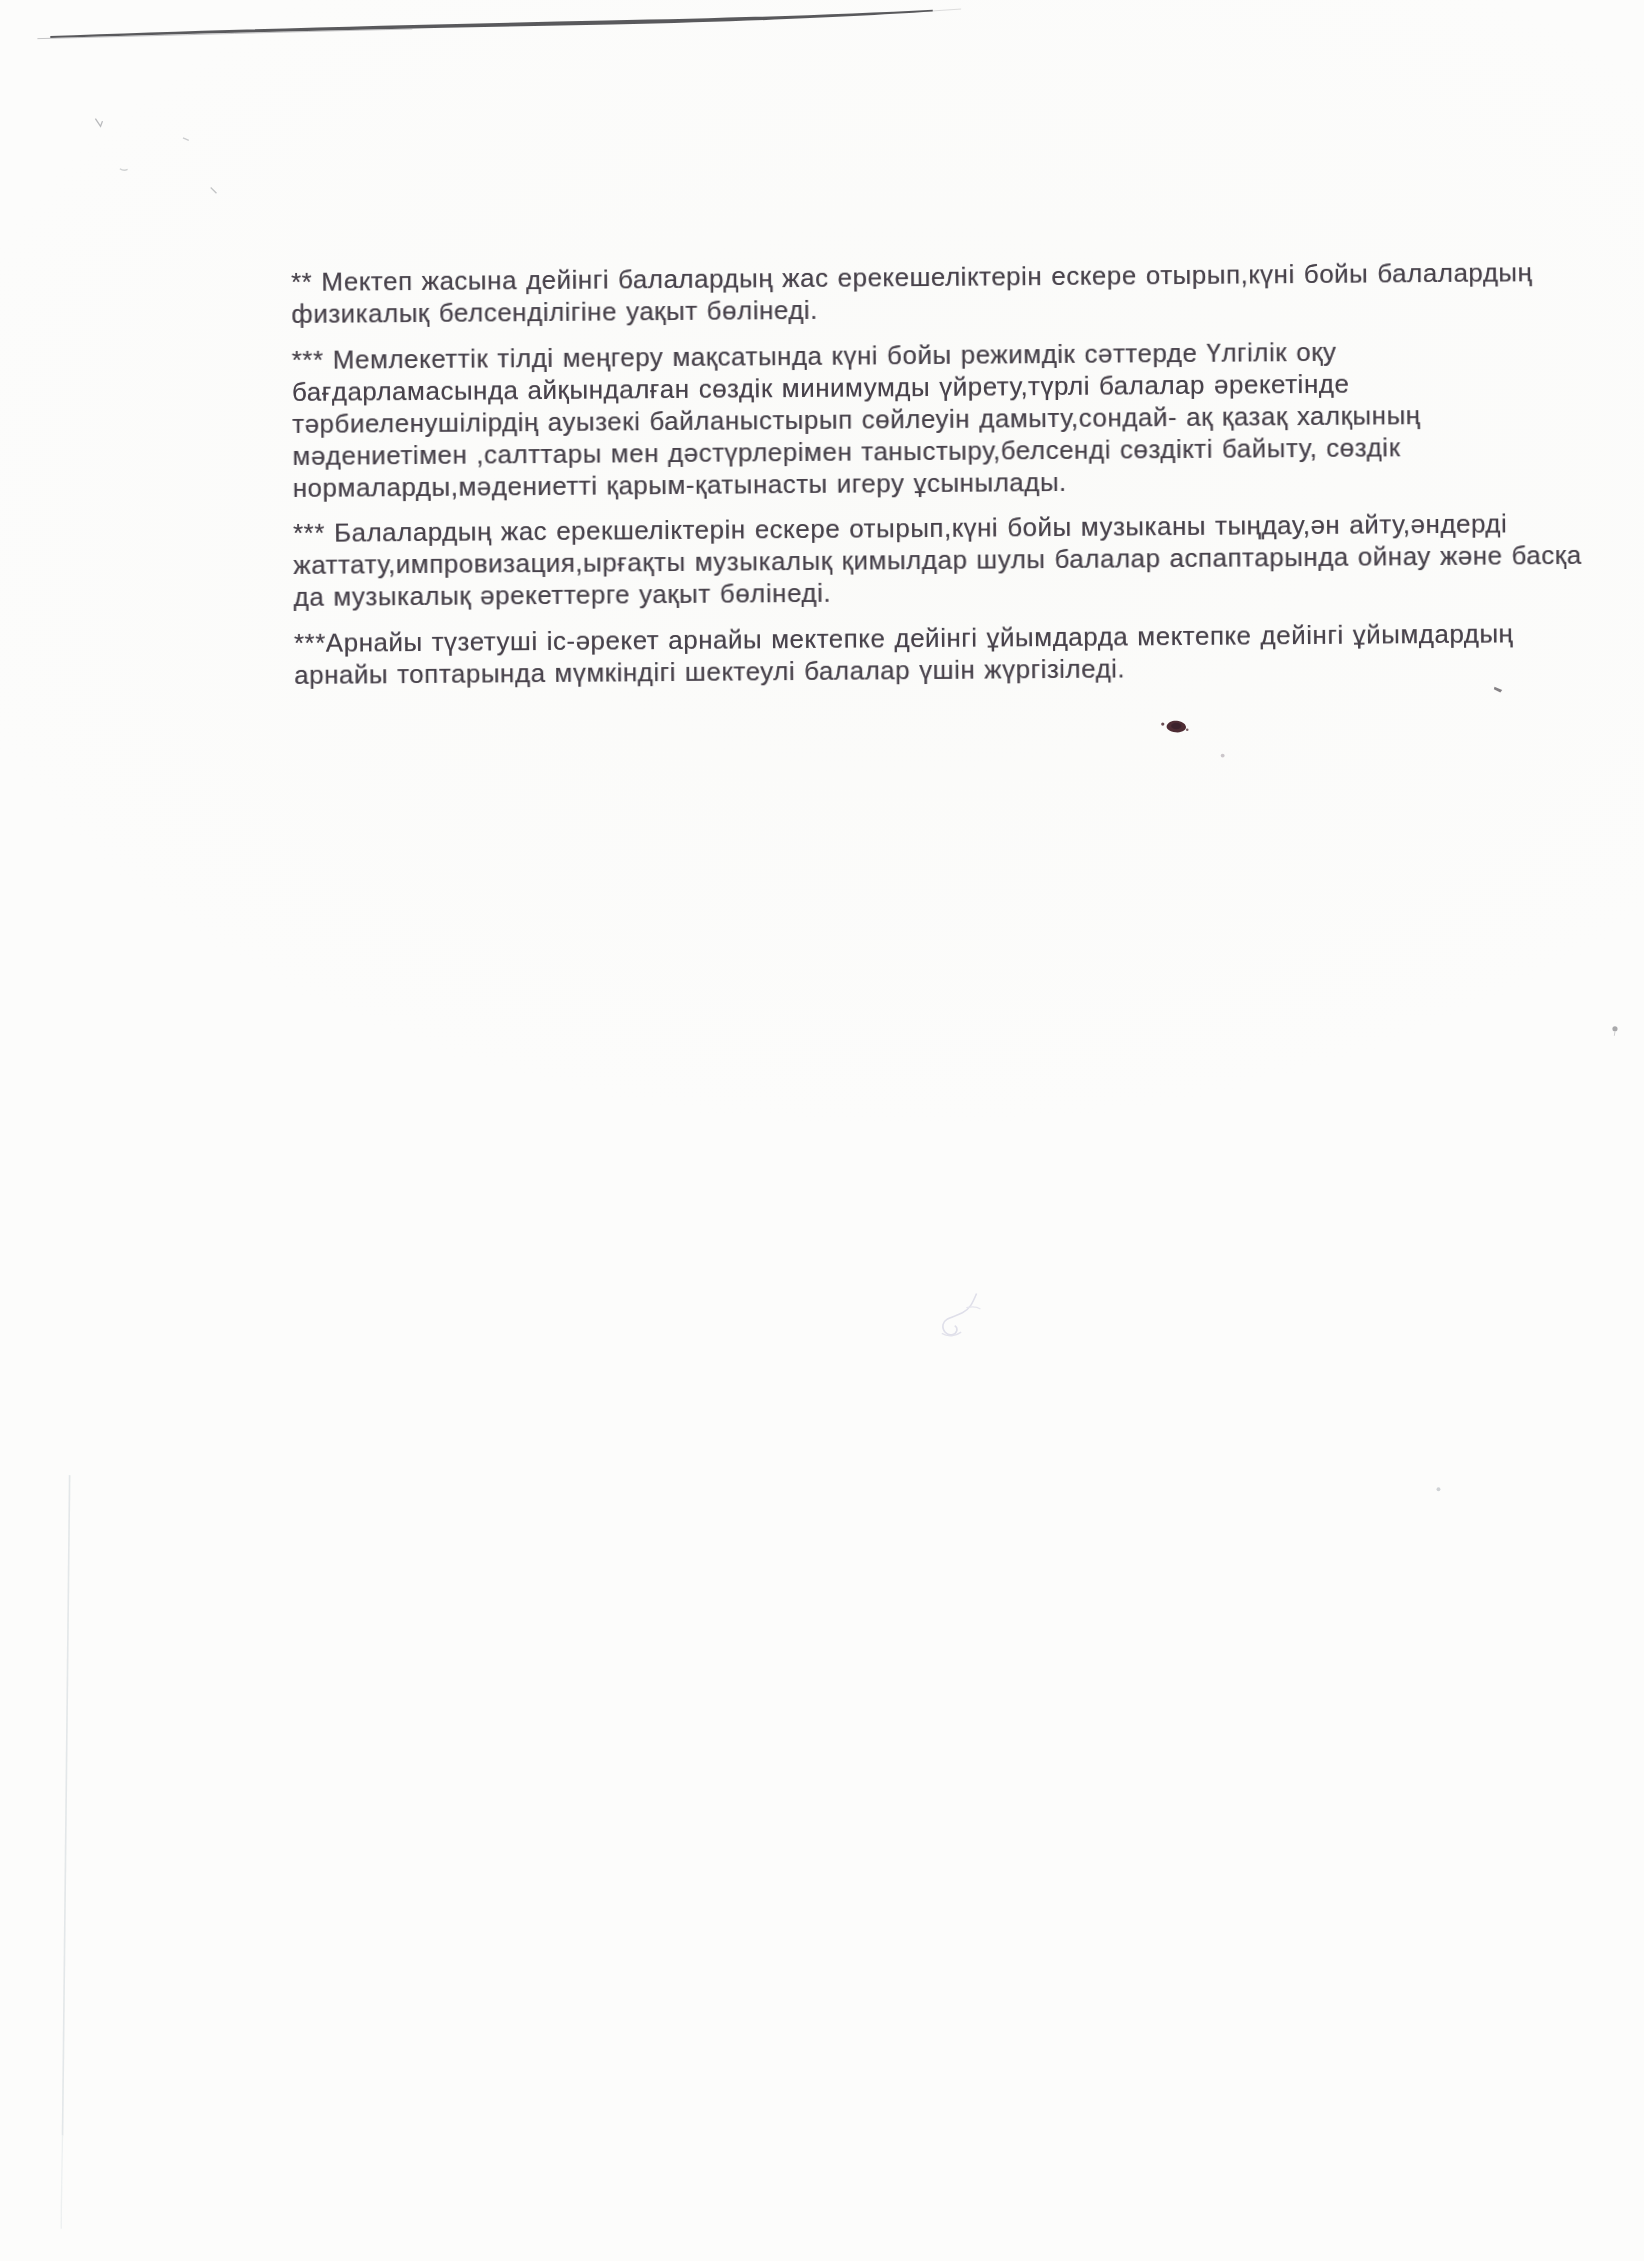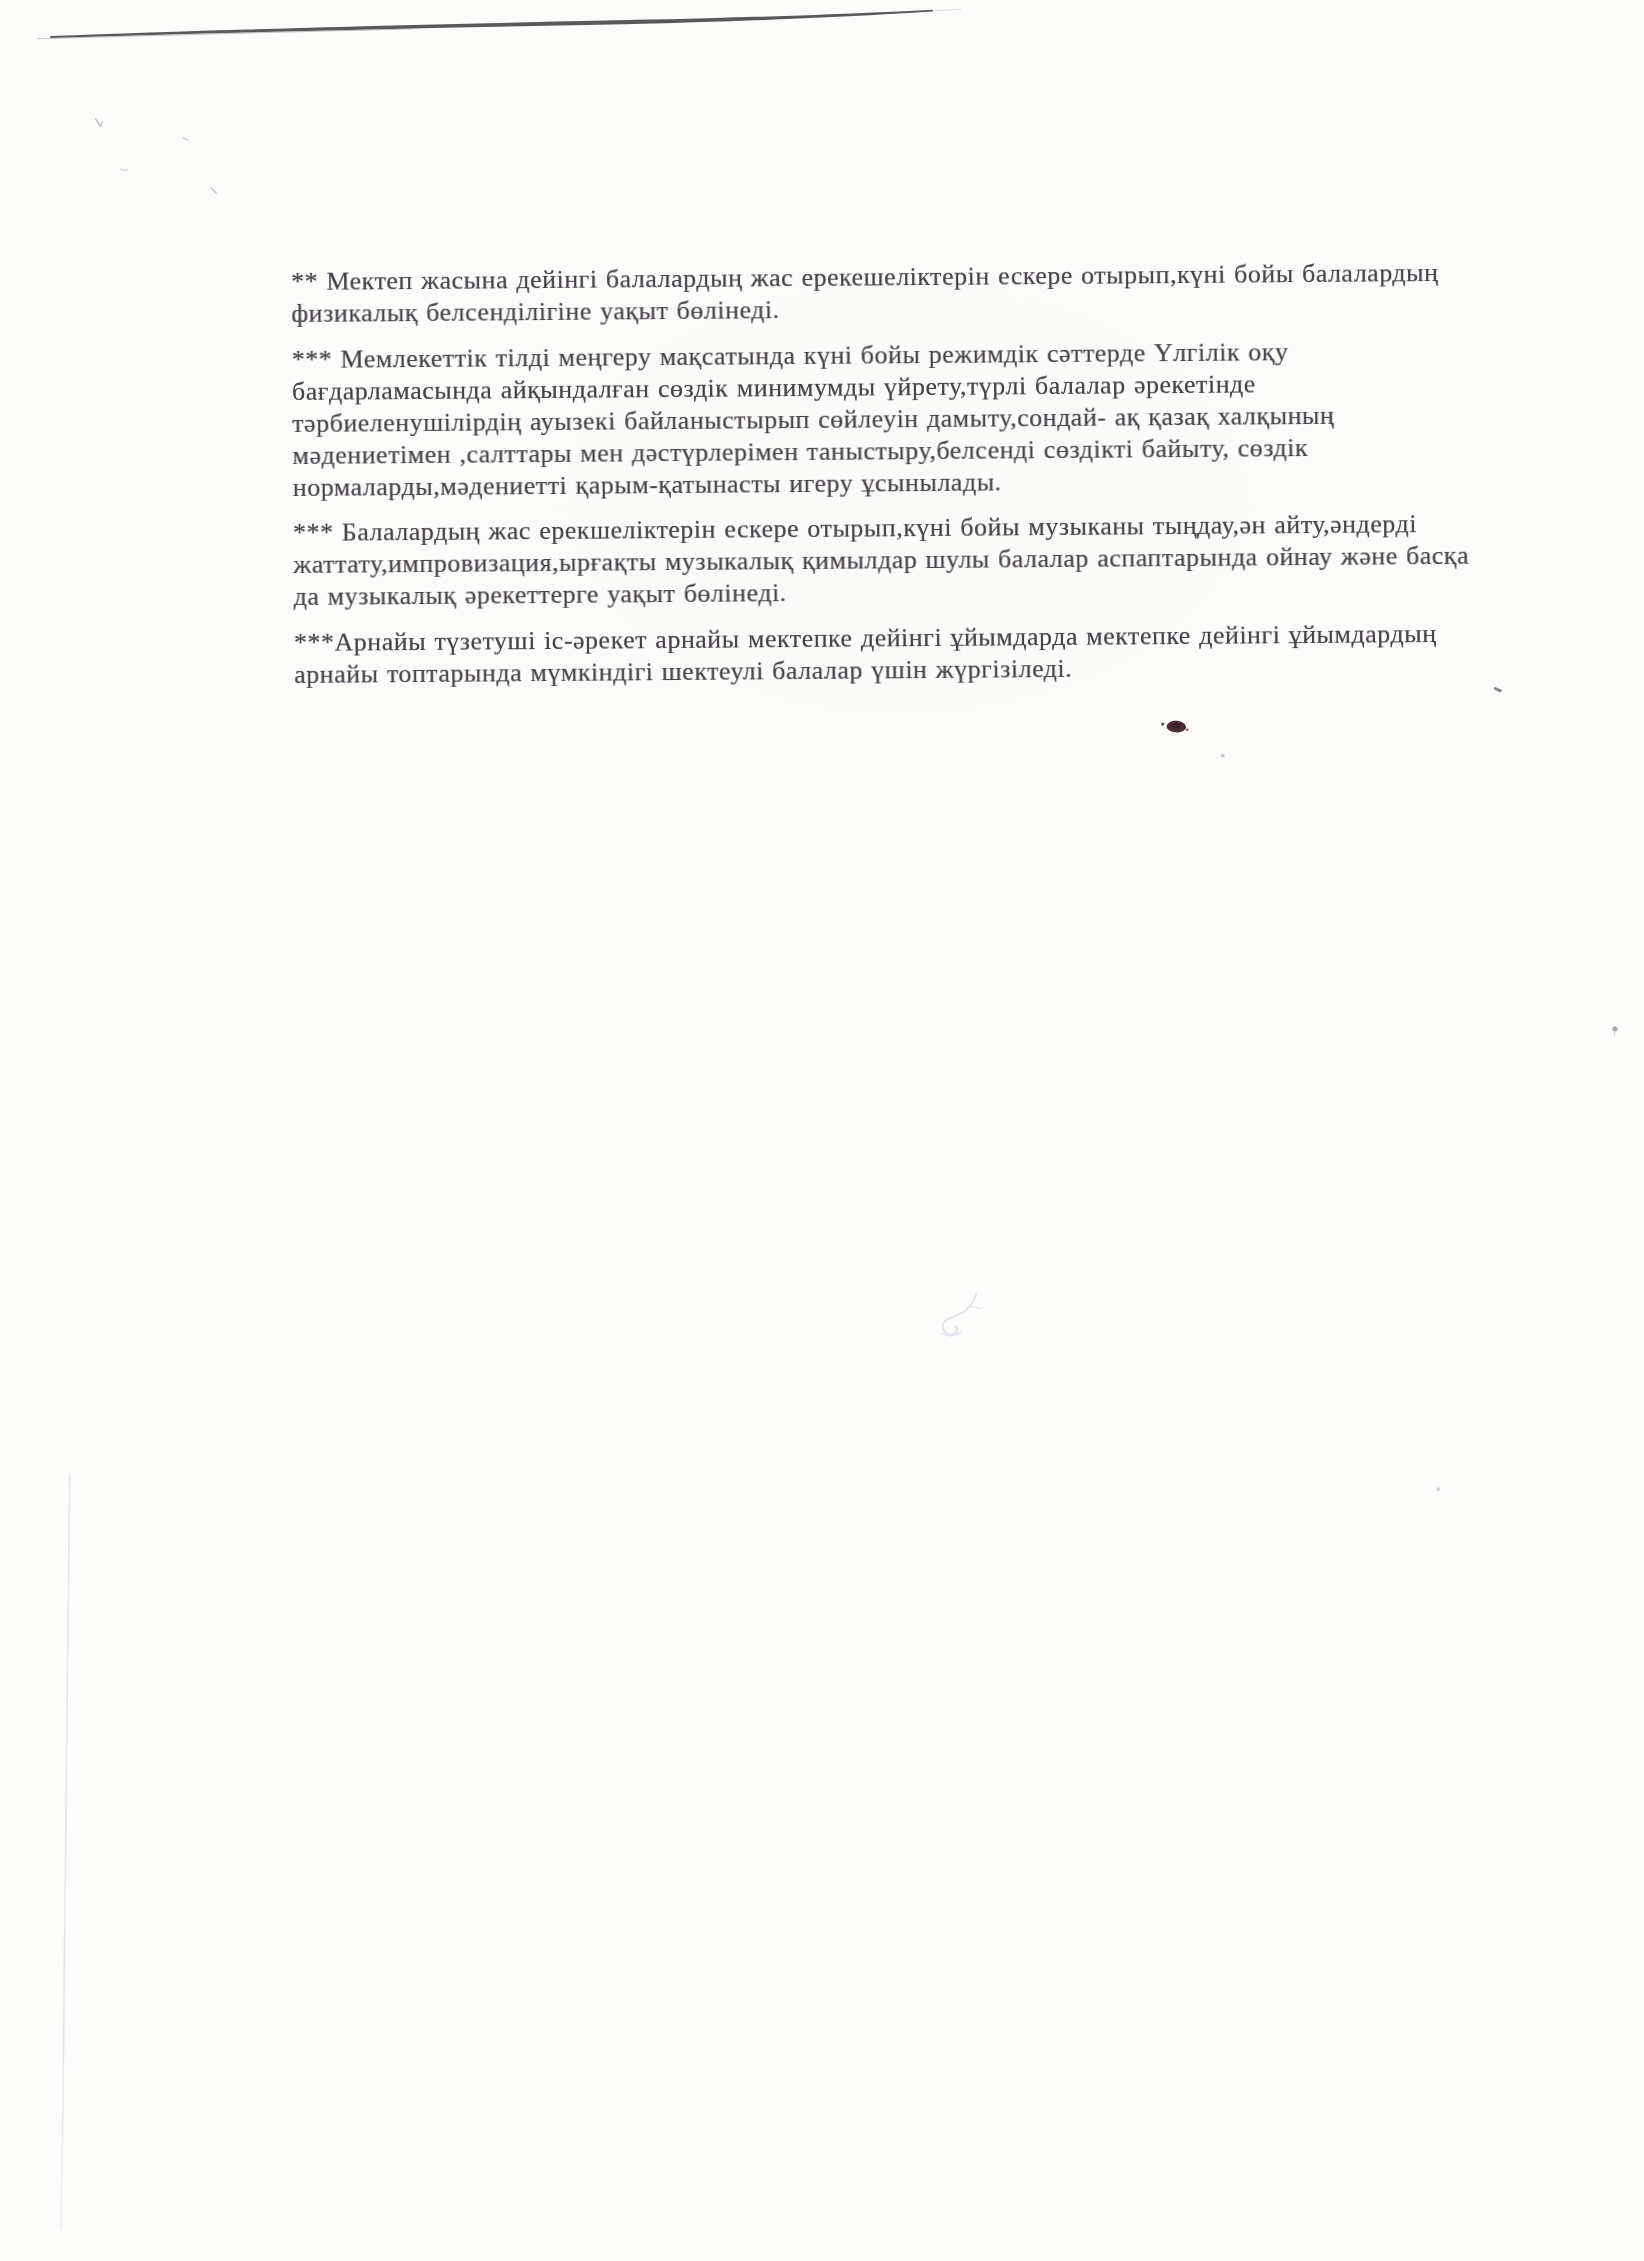--- a/index.html
+++ b/index.html
@@ -10,21 +10,21 @@
     background: #fcfcfb;
   }
   .page {
     position: relative;
     width: 1644px;
     height: 2261px;
     background:
       radial-gradient(ellipse 1417px 902px at 55% 22%, rgba(250,250,248,0.9), rgba(252,252,251,0) 70%),
       #fcfcfb;
     overflow: hidden;
-    font-family: Liberation Serif, serif;
+    font-family: Liberation Sans, sans-serif;
   }
   .artifact-layer {
     position: absolute;
     inset: 0;
     width: 100%;
     height: 100%;
     pointer-events: none;
   }
   .text-block {
     position: absolute;

